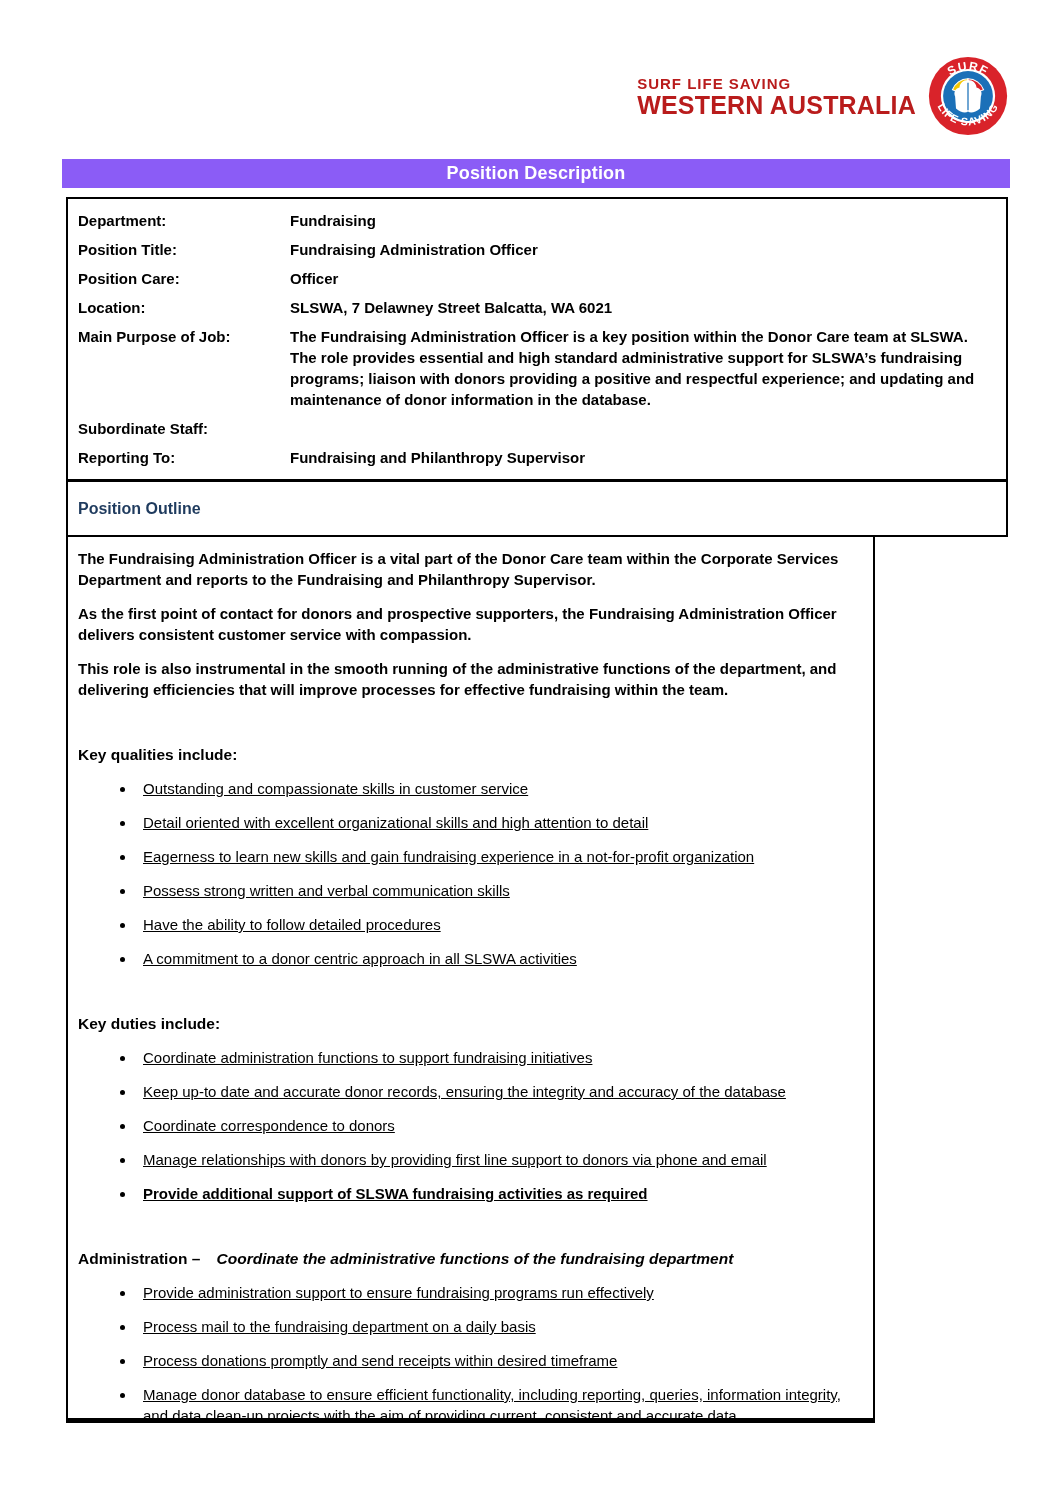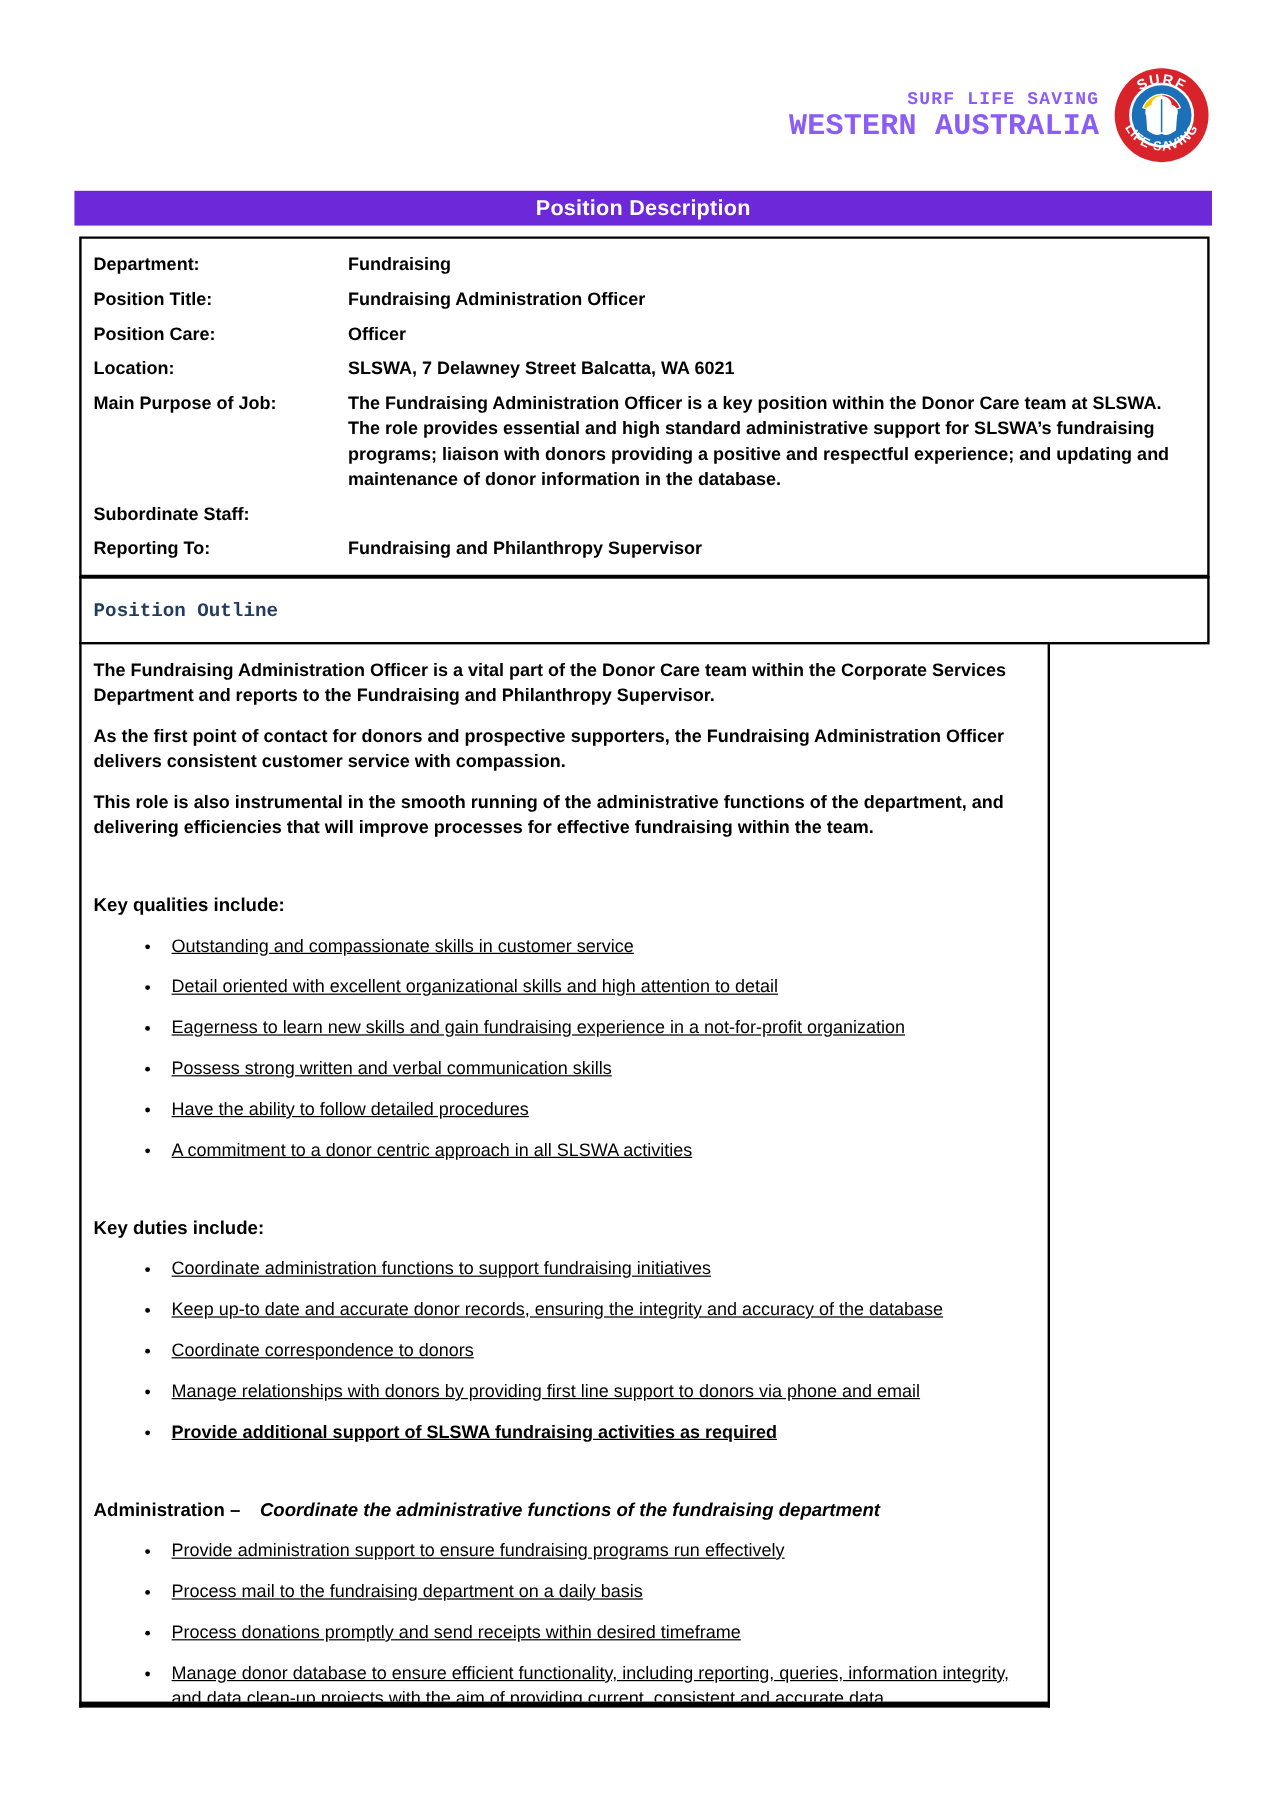--- a/index.html
+++ b/index.html
@@ -2,41 +2,41 @@
 <html><head>
 <meta charset="utf-8">
 <style>
   * { margin:0; padding:0; box-sizing:border-box; }
   html,body { background:#ffffff; }
   body { font-family:"Liberation Sans", sans-serif; color:#000; }
   .page { position:relative; width:1058px; height:1497px; background:#fff; overflow:hidden; }
 
   
   .logo { position:absolute; top:56px; right:50px; display:flex; align-items:center; gap:12px; }
-  .logo-text { text-align:right; color:#8b5cf6;font-family:Liberation Mono, monospace; }
+  .logo-text { text-align:left; color:#b91c1c; }
   .logo-line1 { font-size:15px; font-weight:bold; letter-spacing:1px; margin-bottom:1px; }
   .logo-line2 { font-size:25px; font-weight:bold; letter-spacing:0.2px; line-height:1.0; }
   .badge { width:80px; height:80px; }
 
   
   .title-bar { position:absolute; left:62px; top:159px; width:948px; height:29px;
-    background:#6d28d9; color:#fff; display:flex; align-items:center; justify-content:center;
+    background:#8b5cf6; color:#fff; display:flex; align-items:center; justify-content:center;
     font-size:18px; font-weight:bold; letter-spacing:0.2px; }
 
   
   .details-box { position:absolute; left:66px; top:197px; width:942px; height:285px;
     border:2px solid #000; border-bottom-width:3px; padding:7px 0 0 0; overflow:hidden; }
   .drow { display:flex; padding:4px 2px 4px 0; }
   .dlabel { width:222px; flex:0 0 222px; padding-left:10px; font-weight:bold; font-size:15px; line-height:21px; }
   .dvalue { flex:1; padding-right:22px; font-weight:bold; font-size:15px; line-height:21px; }
 
   
   .outline-box { position:absolute; left:66px; top:480px; width:942px; height:57px;
     border:2px solid #000; display:flex; align-items:center; padding-left:10px;
-    color:#1f3b5e; font-weight:bold; font-size:16px;font-family:Liberation Mono, monospace; }
+    color:#1f3b5e; font-weight:bold; font-size:16px; }
 
   
   .content-box { position:absolute; left:66px; top:535px; width:809px; height:888px;
     border:2px solid #000; border-top:none; border-bottom-width:5px;
     padding:7px 14px 0 10px; font-size:15px; overflow:hidden; }
   .content-box p { font-weight:bold; line-height:21px; margin:6px 0 13px 0; }
   .sec-heading { font-size:15.5px; font-weight:bold; margin-top:44px; line-height:21px; }
   .sec-heading .it { font-style:italic;margin-left:12px; }
   .content-box ul { list-style:disc; margin:13px 0 0 0; padding-left:58px;text-decoration:underline; }
   .content-box li { line-height:21px; margin-bottom:13px; padding-left:7px; font-weight:normal; }

